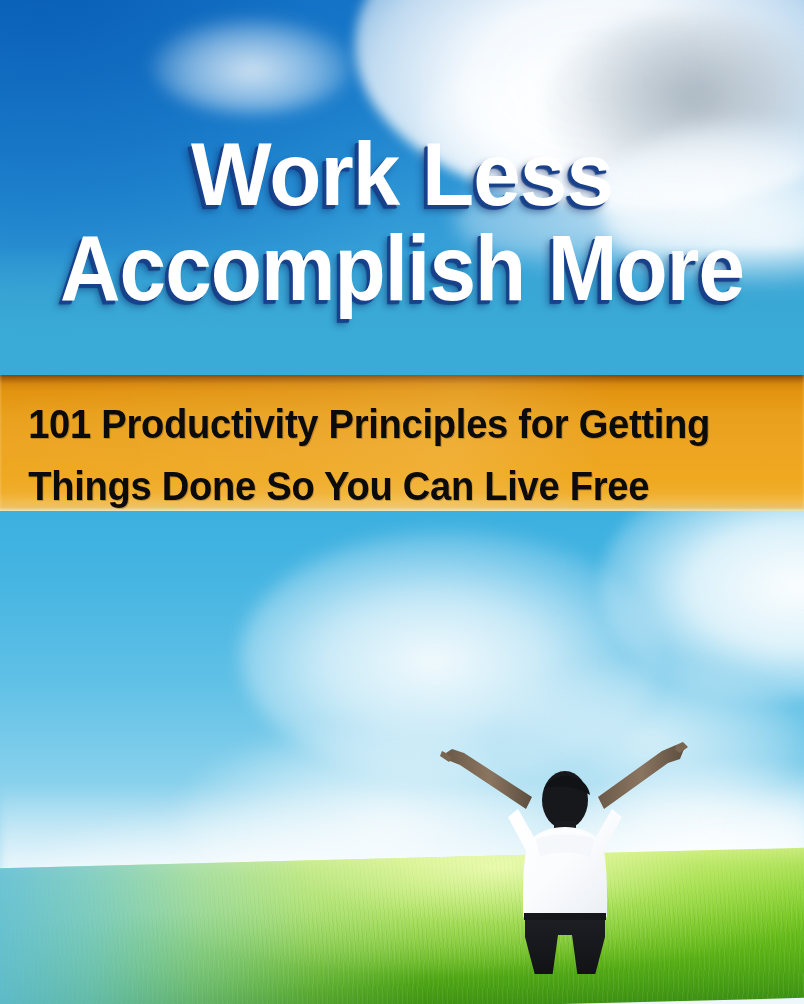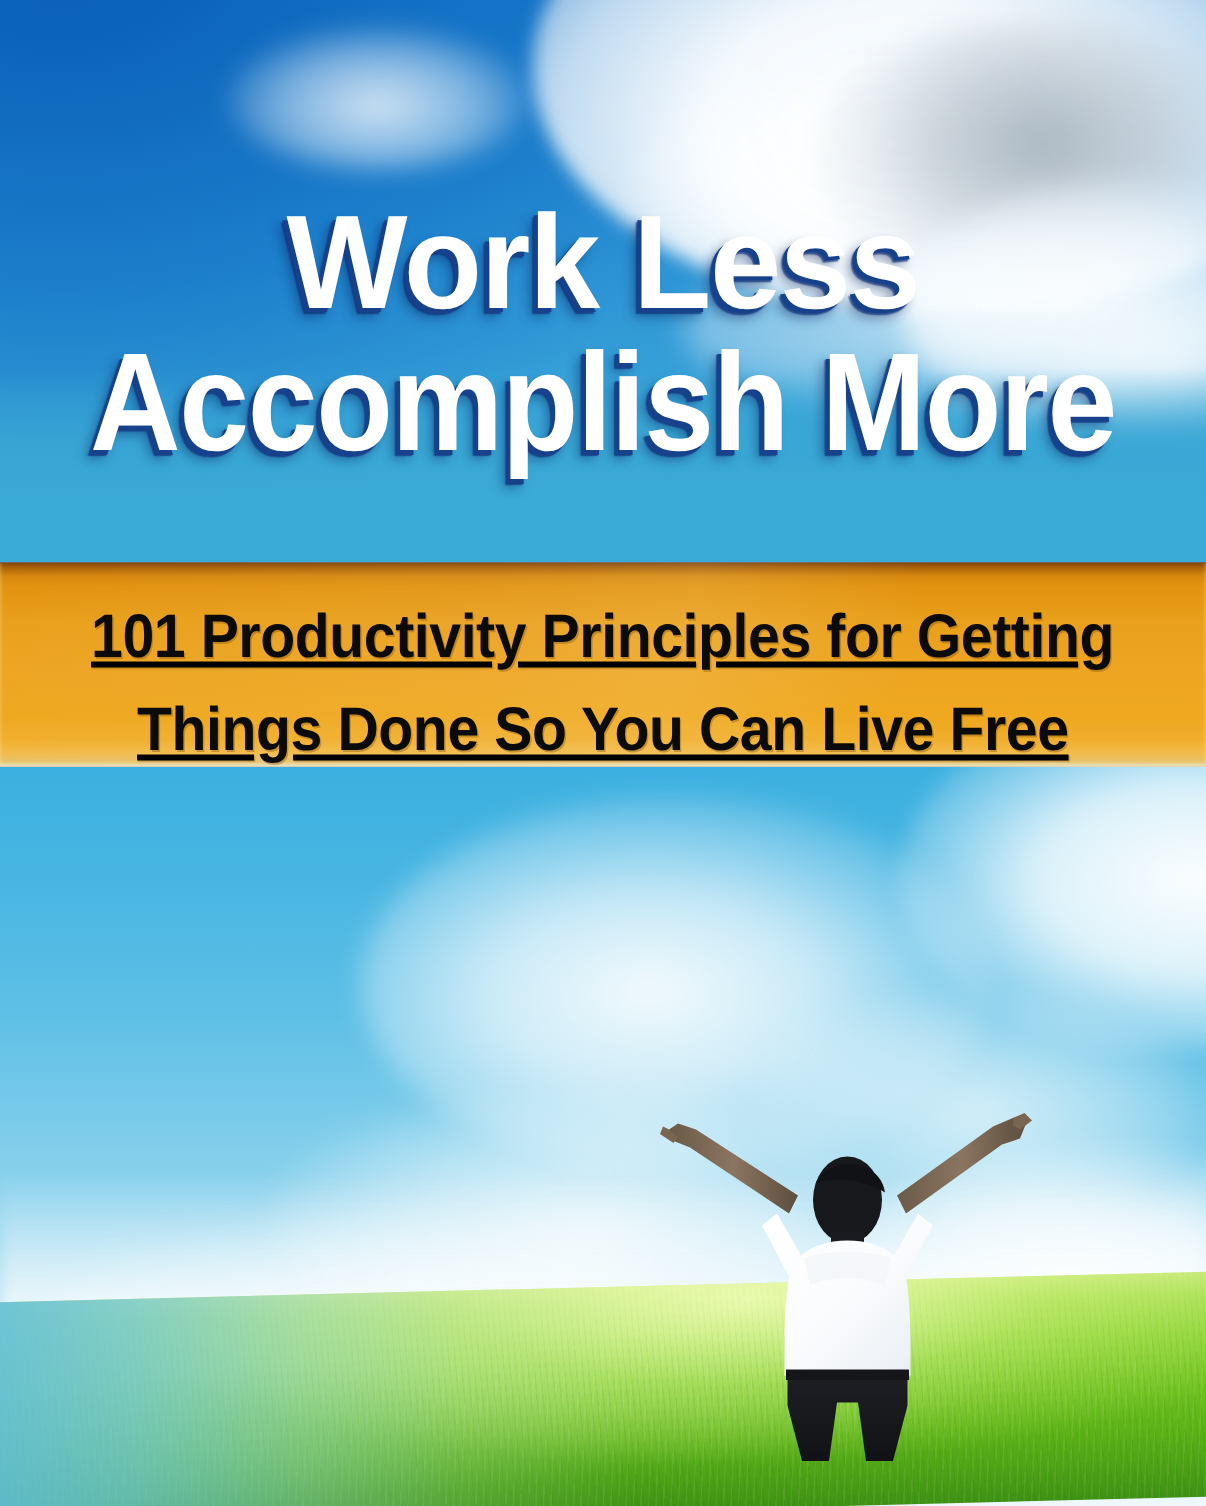--- a/index.html
+++ b/index.html
@@ -209,24 +209,22 @@
       rgba(255,255,255,0.0) 74%);
     pointer-events:none;
   }
   .subtitle-text {
     position: absolute;
     left: 0; top: 0;
     width: 804px;
     height: 160px;
     display: flex;
     flex-direction: column;
-    align-items: center;
     justify-content: center;
     z-index: 3;
-    text-decoration: underline;
   }
   .sub-line {
     color: #0b0b0c;
     font-family: "Liberation Sans", sans-serif;
     font-weight: bold;
     font-size: 41px;
     line-height: 62px;
     letter-spacing: -0.3px;
     white-space: nowrap;
     transform: scaleX(0.93);

